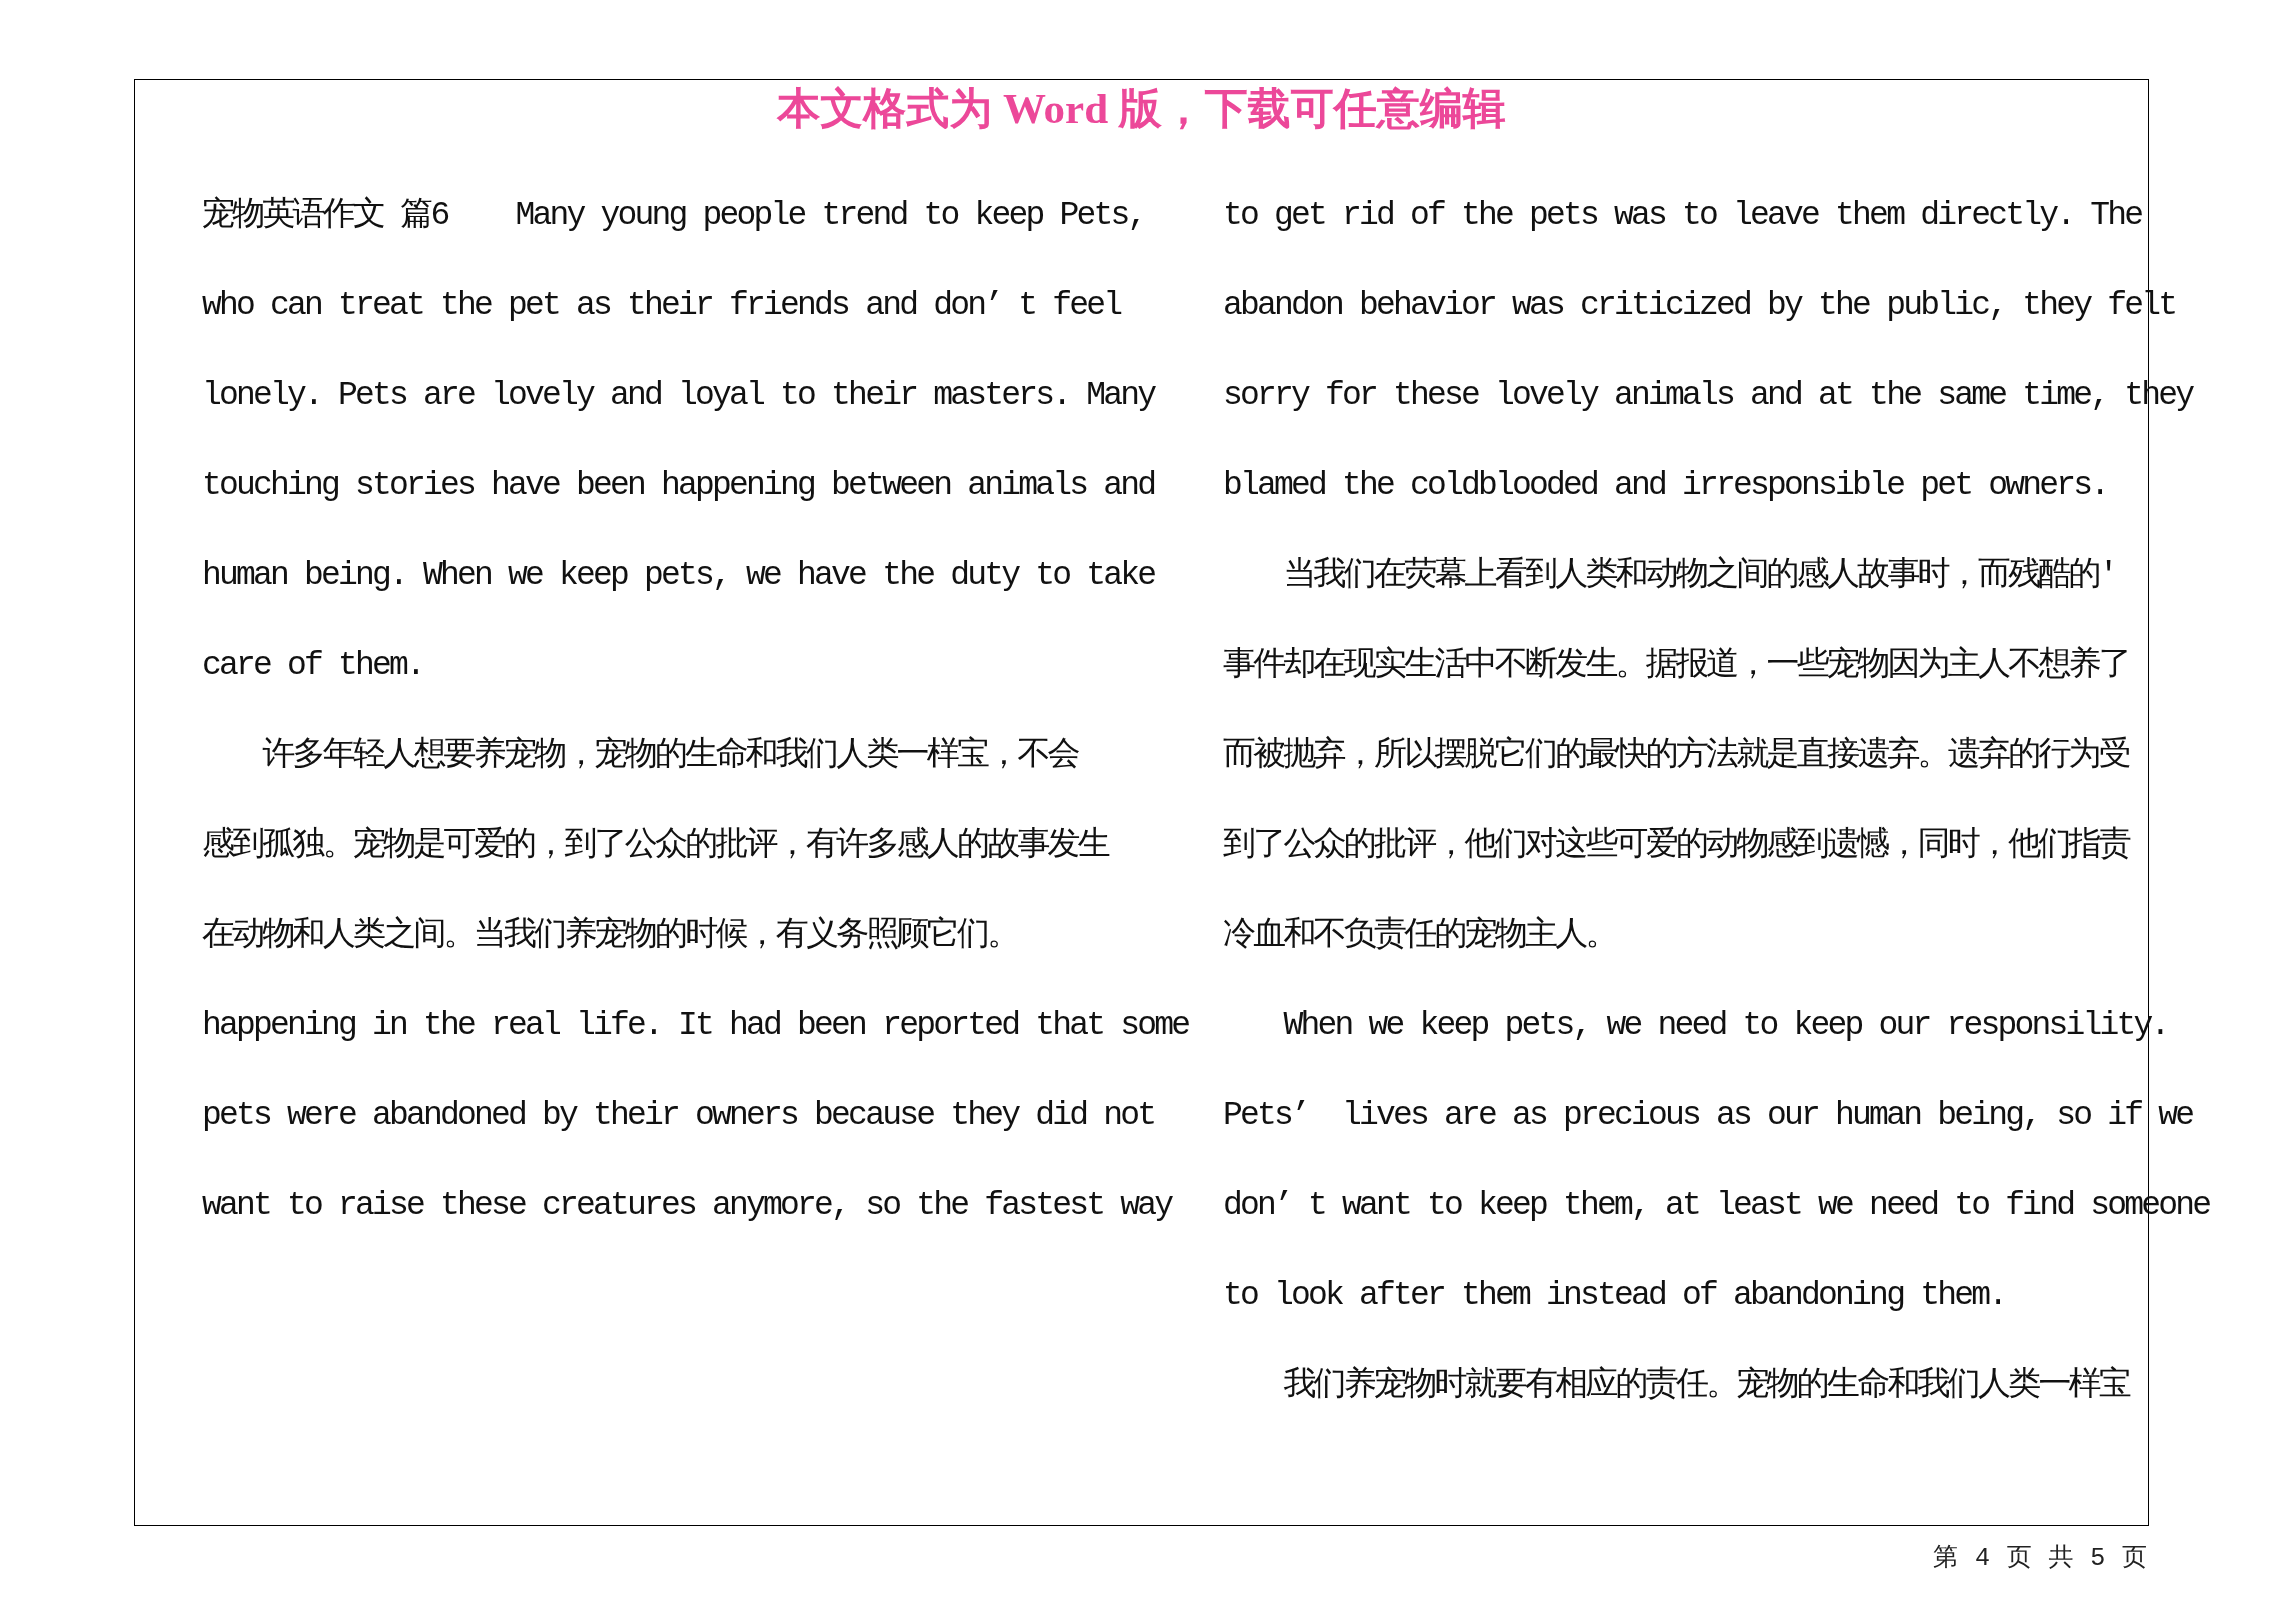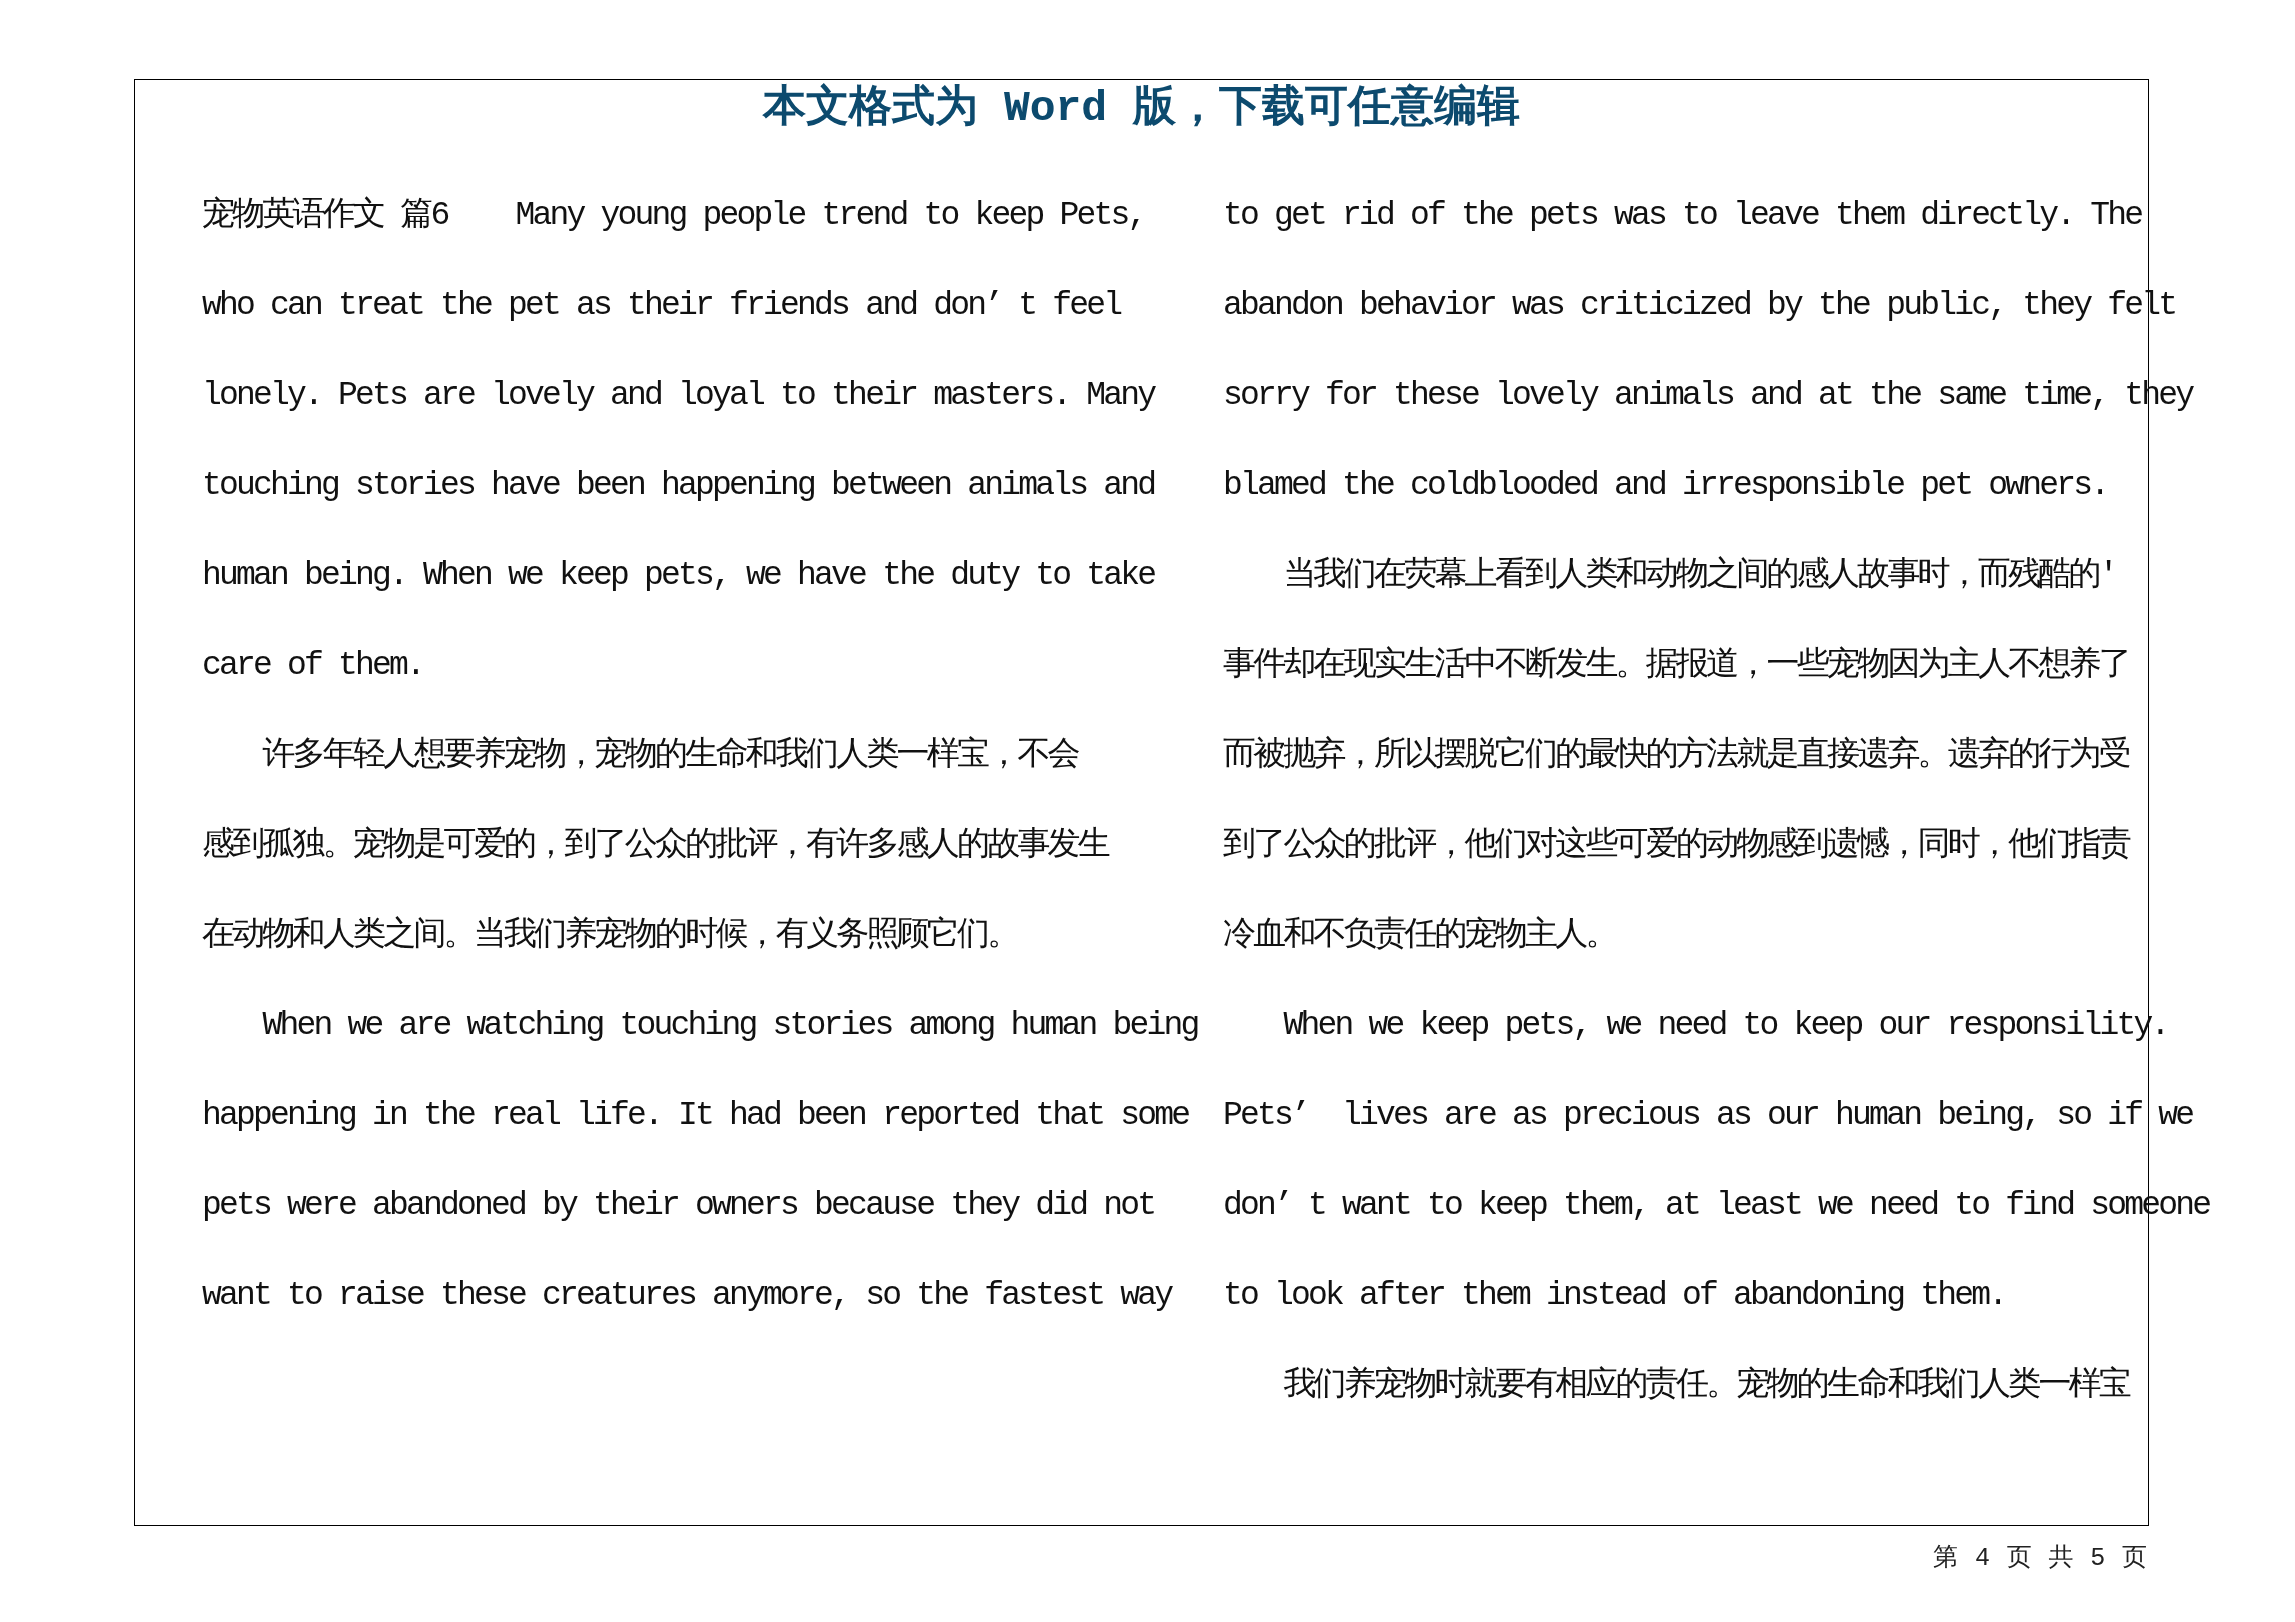--- a/index.html
+++ b/index.html
@@ -29,25 +29,25 @@
     border: 1.9px solid #000000;
     box-sizing: border-box;
     background: #ffffff;
   }
   .header-notice {
     position: absolute;
     left: 135px;
     top: 82px;
     width: 2013px;
     text-align: center;
-    font-family: Liberation Mono, monospace;
+    font-family: Liberation Serif, serif;
     font-weight: bold;
     font-size: 43px;
     line-height: 54px;
-    color: #0c4a6e;
+    color: #ec4899;
     white-space: pre;
   }
   .column {
     position: absolute;
     top: 195px;
   }
   .column.left  { left: 202px;  width: 1006px; }
   .column.right { left: 1223px; width: 928px; }
   .text-line {
     height: 90px;
@@ -81,21 +81,20 @@
   <div class="column left">
     <div class="text-line">宠物英语作文 篇6    Many young people trend to keep Pets,</div>
     <div class="text-line">who can treat the pet as their friends and don’ t feel</div>
     <div class="text-line">lonely. Pets are lovely and loyal to their masters. Many</div>
     <div class="text-line">touching stories have been happening between animals and</div>
     <div class="text-line">human being. When we keep pets, we have the duty to take</div>
     <div class="text-line">care of them.</div>
     <div class="text-line">　　许多年轻人想要养宠物，宠物的生命和我们人类一样宝，不会</div>
     <div class="text-line">感到孤独。宠物是可爱的，到了公众的批评，有许多感人的故事发生</div>
     <div class="text-line">在动物和人类之间。当我们养宠物的时候，有义务照顾它们。</div>
-    <div class="text-line">　　When we are watching touching stories among human being</div>
     <div class="text-line">happening in the real life. It had been reported that some</div>
     <div class="text-line">pets were abandoned by their owners because they did not</div>
     <div class="text-line">want to raise these creatures anymore, so the fastest way</div>
   </div>
 
   <div class="column right">
     <div class="text-line">to get rid of the pets was to leave them directly. The</div>
     <div class="text-line">abandon behavior was criticized by the public, they felt</div>
     <div class="text-line">sorry for these lovely animals and at the same time, they</div>
     <div class="text-line">blamed the coldblooded and irresponsible pet owners.</div>

